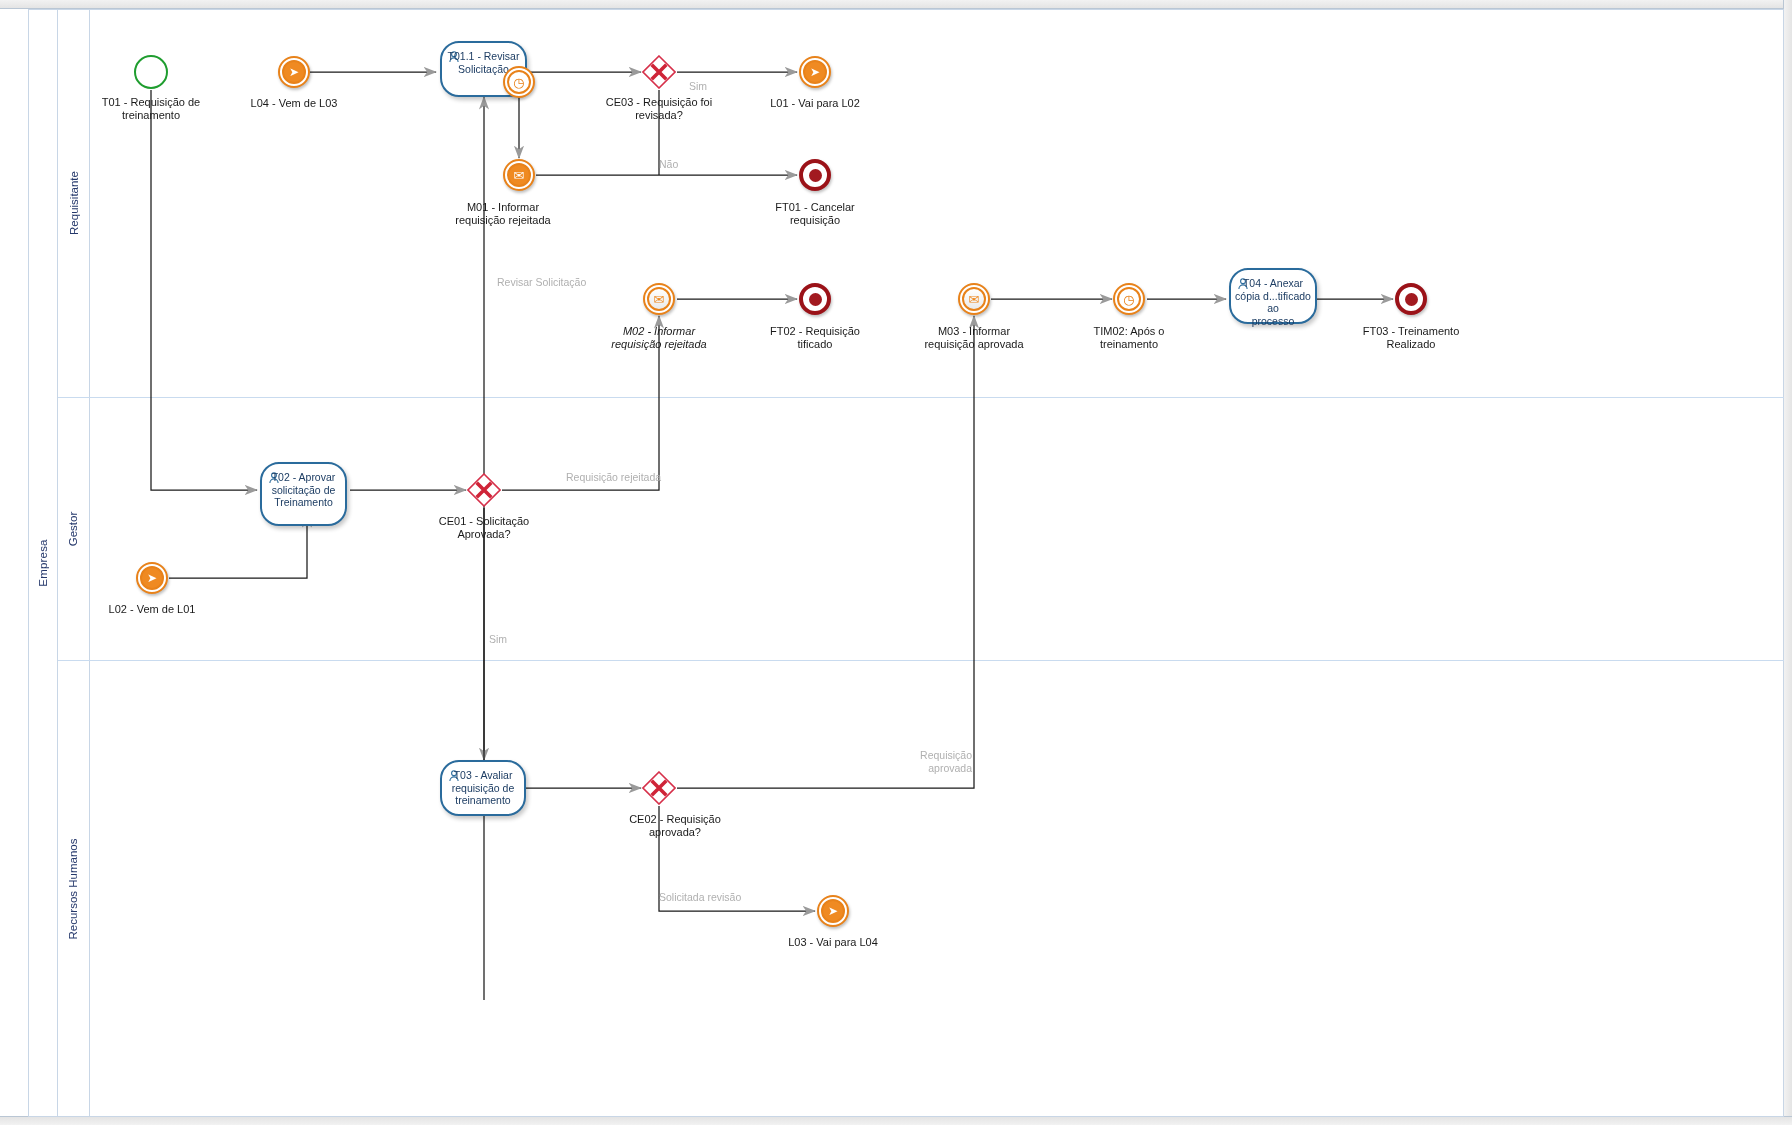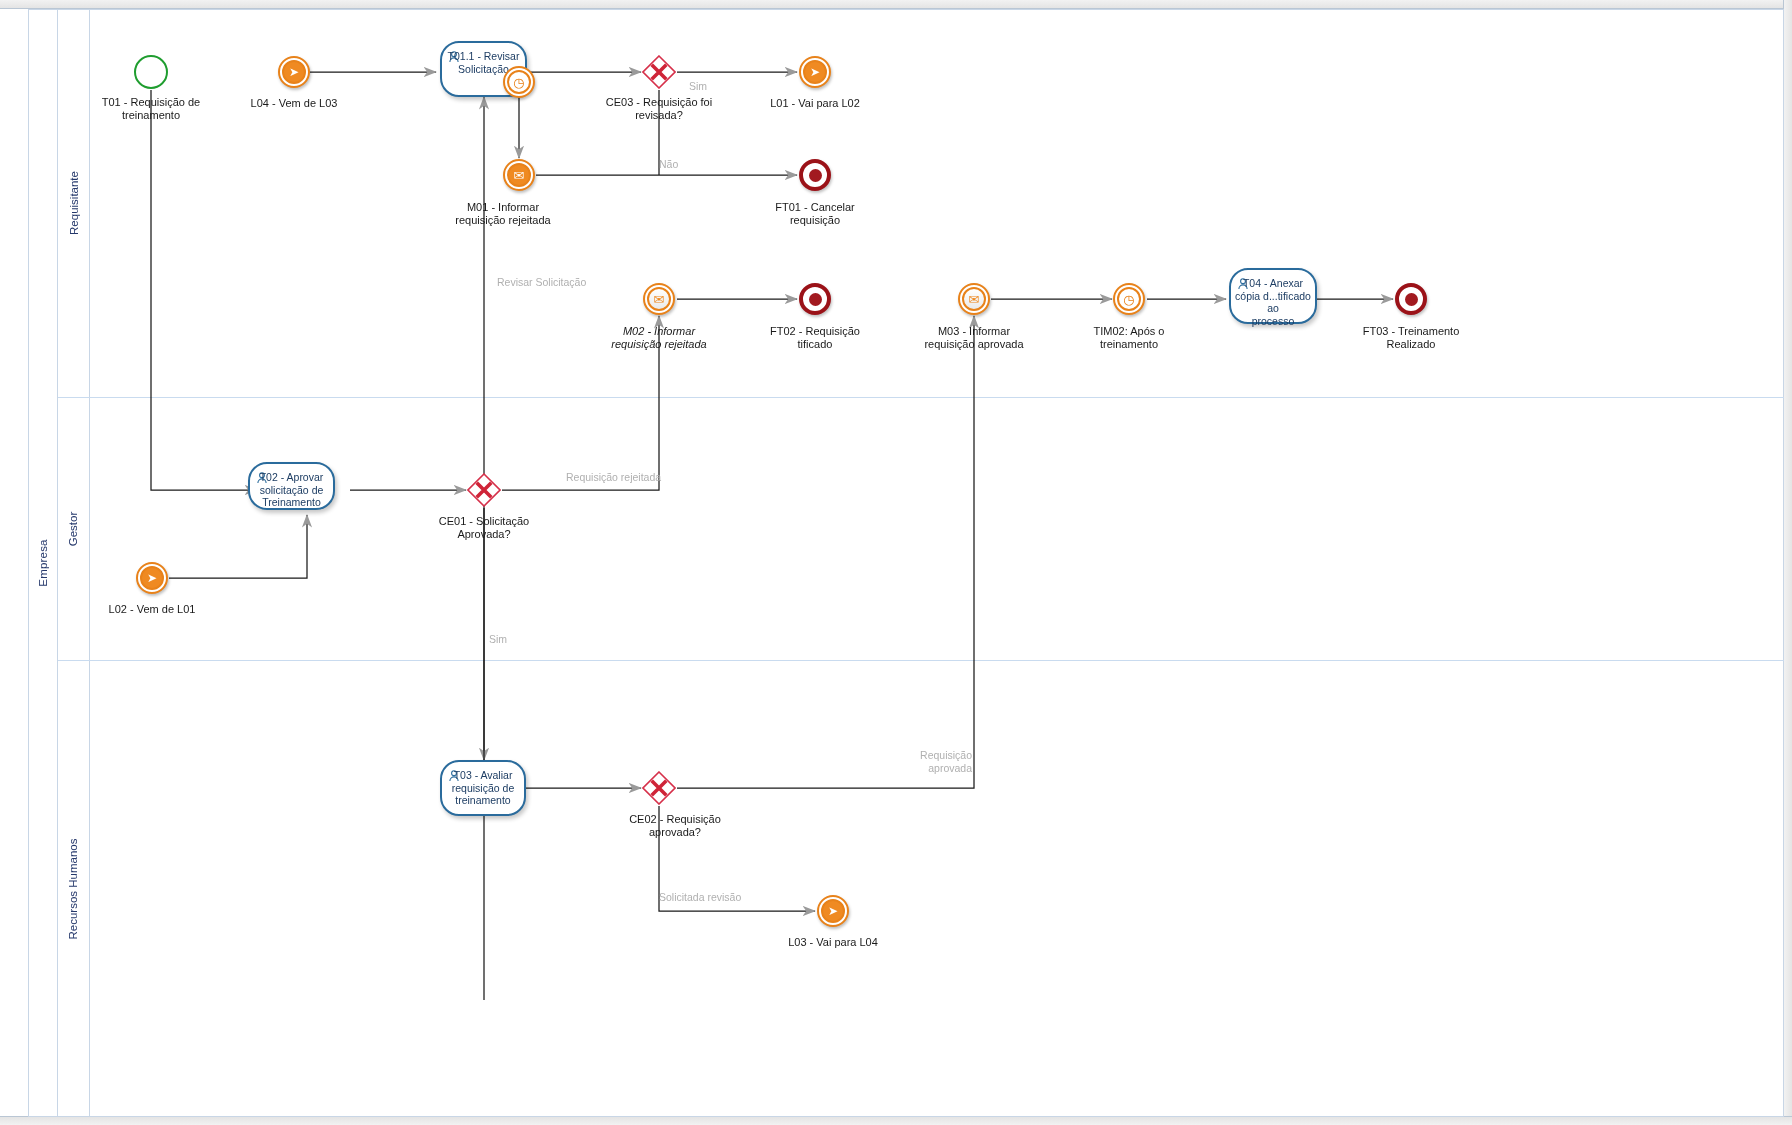--- a/index.html
+++ b/index.html
@@ -258,21 +258,21 @@
   </div>
 
   <div class="node" style="left:1395px;top:283px;">
     <div class="ev-end">
         <div class="dot"></div>
       </div>
   </div>
   <div class="lbl" style="left:1336px;top:325px;width:150px;">FT03 - Treinamento
 Realizado</div>
 
-  <div class="task" style="left:248px;top:462px;width:87px;height:48px;">
+  <div class="task" style="left:260px;top:462px;width:87px;height:64px;">
     <div class="ticon">
       <svg width="12" height="12" viewBox="0 0 12 12">
           <circle cx="6" cy="3.2" r="2.4" fill="none" stroke="#2a6b9c" stroke-width="1.1"></circle>
           <path d="M1.9,11 a4.1,4.1 0 0 1 8.2,0" fill="none" stroke="#2a6b9c" stroke-width="1.1"></path>
         </svg>
     </div>
     <div class="ttext">T02 - Aprovar
 solicitação de
 Treinamento</div>
   </div>

